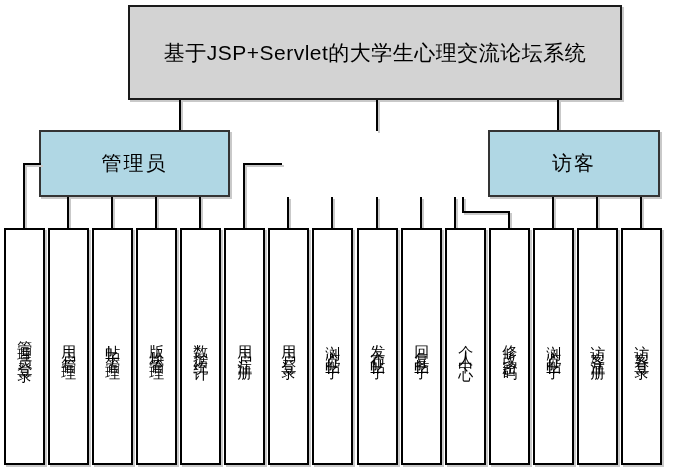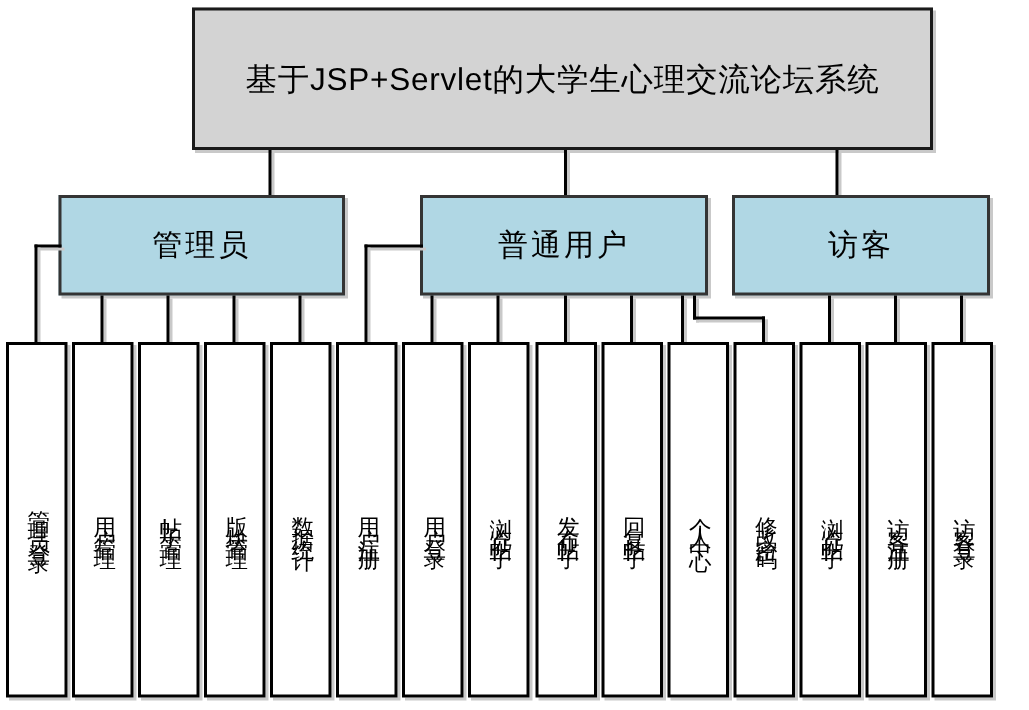--- a/index.html
+++ b/index.html
@@ -46,23 +46,20 @@
   <div class="box title-box">
     <span>基于JSP+Servlet的大学生心理交流论坛系统</span>
   </div>
 
   <div class="line v" style="left:179px;top:100px;height:31px"></div>
   <div class="line v" style="left:376px;top:100px;height:31px"></div>
   <div class="line v" style="left:557px;top:100px;height:31px"></div>
 
   <div class="box parent-box" style="left:39px;width:191px">
     <span>管理员</span>
-  </div>
-  <div class="box parent-box" style="left:280px;width:192px">
-    <span>普通用户</span>
   </div>
   <div class="box parent-box" style="left:488px;width:172px">
     <span>访客</span>
   </div>
 
   <div>
       <div class="line h" style="left: 23px; top: 163px; width: 18px;"></div>
       <div class="line v" style="left: 23px; top: 163px; height: 65px;"></div>
       <div class="line v" style="left: 67px; top: 197px; height: 33px;"></div>
       <div class="line v" style="left: 111px; top: 197px; height: 33px;"></div>

